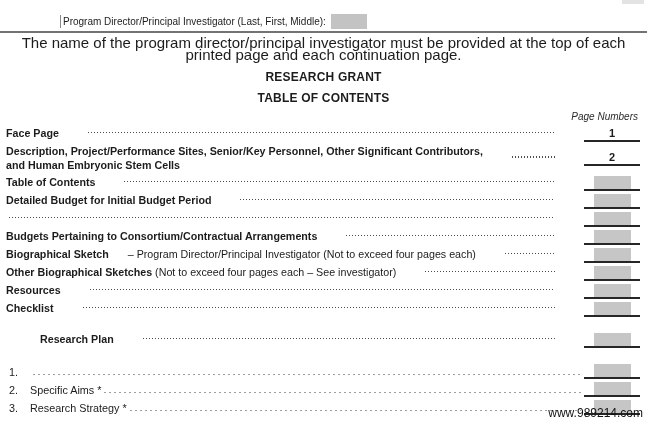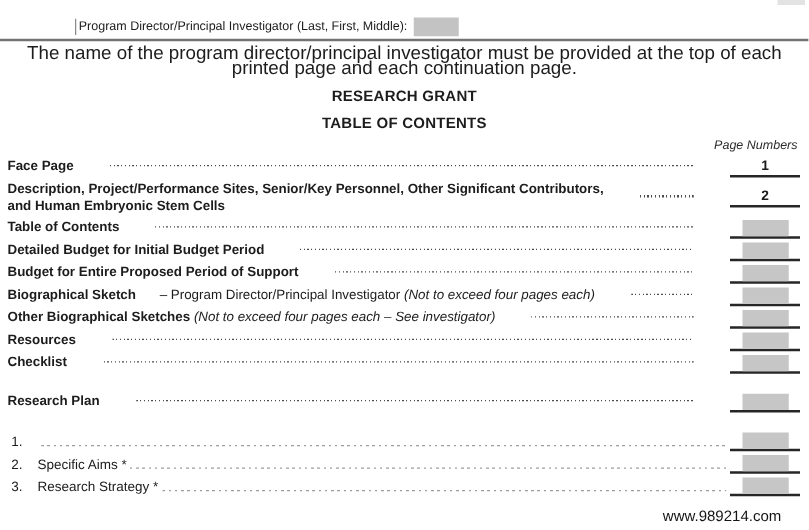--- a/index.html
+++ b/index.html
@@ -25,25 +25,25 @@
   
   .instruction{text-align:center;font-size:15px;margin-top:4px;line-height:12px;}
   .title{text-align:center;font-weight:bold;font-size:12px;line-height:14px;letter-spacing:.2px;}
   .title1{margin-top:9px;}
   .title2{margin-top:7px;}
   .pagenum-label{text-align:right;font-style:italic;font-size:10px;line-height:12px;padding-right:9px;margin-top:6px;color:#2a2a2a;}
   
   .toc{padding:2px 7px 0 6px;}
   .toc-row{display:flex;align-items:center;min-height:18px;gap:26px;}
   .toc-row.h2line{min-height:31px;}
-  .toc-row.mt13{margin-top:13px;}
+  .toc-row.mt13{margin-top:13px;margin-left:34px;}
   .lbl{font-weight:bold;font-size:10.7px;line-height:13.5px;flex:0 1 auto;min-width:0;}
   .lbl .block{display:block;white-space:nowrap;}
   .mid{font-weight:normal;margin-left:19px;}
-  .note{font-weight:normal;font-style:italic;margin-left:3px;}
+  .note{font-weight:normal;margin-left:3px;}
   .leader{
     flex:1 1 16px;height:1.5px;margin:0 3px 3px 3px;
     background:repeating-linear-gradient(90deg,#4c4c4c 0 1px,transparent 1px 3px);
   }
   .leader.light{
     height:1px;margin-bottom:4px;
     background:repeating-linear-gradient(90deg,#9d9d9d 0 2px,transparent 2px 5px);
   }
   .pagecol{
     flex:0 0 56px;display:flex;flex-direction:column;
@@ -52,21 +52,21 @@
   }
   .pagecol .num{font-weight:bold;font-size:11px;line-height:13px;}
   .graybox{width:37px;height:13px;background:#c6c6c6;}
   
   .num-row{display:flex;align-items:flex-end;min-height:18px;font-size:10.8px;}
   .num-row.h2line{min-height:30px;}
   .numcol{flex:0 0 21px;padding-left:3px;line-height:13.5px;}
   .nlbl{line-height:13.5px;flex:0 1 auto;min-width:0;}
   .nlbl .block{display:block;white-space:nowrap;}
   
-  .watermark{position:absolute;right:22px;bottom:4px;font-size:12px;line-height:13px;color:#141414;}
+  .watermark{position:absolute;right:4px;bottom:4px;font-size:12px;line-height:13px;color:#141414;}
 </style>
 </head>
 <body>
 
 <div class="page">
 
   <div class="top-field">
     <span class="field-tick"></span>
     <span class="flabel">Program Director/Principal Investigator (Last, First, Middle):</span>
     <span class="name-box"></span>
@@ -111,27 +111,33 @@
 
     <div class="toc-row">
       <span class="lbl">Detailed Budget for Initial Budget Period</span>
       <span class="leader"></span>
       <span class="pagecol">
           <span class="graybox"></span>
         </span>
     </div>
 
     <div class="toc-row">
-      <span class="lbl">Budget for Entire Proposed Period of Support</span>
-      <span class="leader"></span>
-      <span class="pagecol">
-          <span class="graybox"></span>
-        </span>
-    </div>
-
+      <span class="leader"></span>
+      <span class="pagecol">
+          <span class="graybox"></span>
+        </span>
+    </div>
+
+    <div class="toc-row">
+      <span class="lbl">Budgets Pertaining to Consortium/Contractual Arrangements</span>
+      <span class="leader"></span>
+      <span class="pagecol">
+          <span class="graybox"></span>
+        </span>
+    </div>
 
     <div class="toc-row">
       <span class="lbl">
         <span>Biographical Sketch</span><span class="mid">– Program Director/Principal Investigator</span><span class="note">(Not to exceed four pages each)</span>
       </span>
       <span class="leader"></span>
       <span class="pagecol">
           <span class="graybox"></span>
         </span>
     </div>

